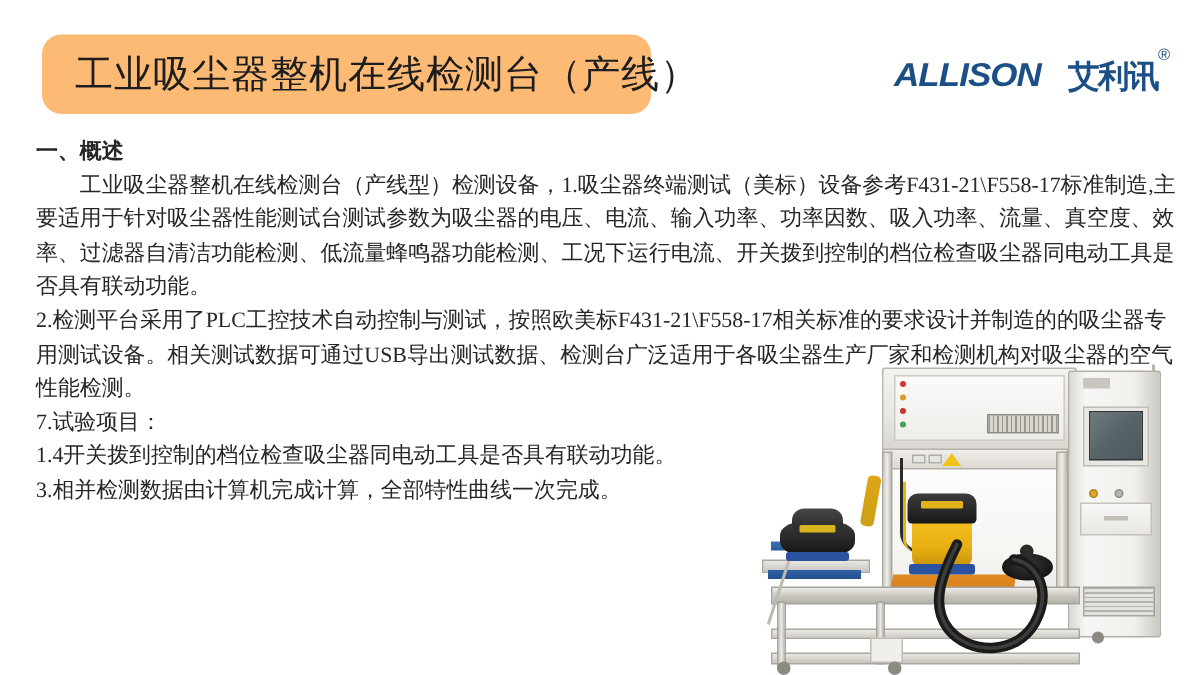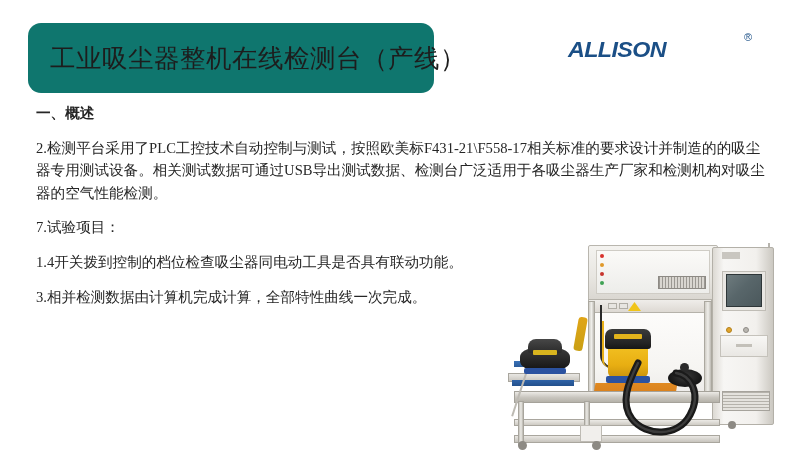--- a/index.html
+++ b/index.html
@@ -12,37 +12,37 @@
   .slide {
     position: relative;
     width: 800px; height: 450px;
     background: #ffffff;
   }
 
   
   .title-badge {
     position: absolute;
     left: 28px; top: 23px;
-    width: 406px; height: 70px;
-    background: #0f766e;
+    width: 406px; height: 53px;
+    background: #fdba74;
     border-radius: 13px;
     display: flex; align-items: center;
     padding-left: 22px;
   }
   .title-badge .title-text {
     font-family: "Liberation Serif", "DejaVu Serif", serif;
     font-size: 25.5px;
     letter-spacing: 0.5px;
     color: #1d1d1d;
     white-space: nowrap;
   }
 
   .logo-wrap {
     position: absolute;
-    left: 568px; top: 37px;
+    left: 596px; top: 37px;
     width: 190px; height: 36px;
   }
   .logo-main {
     position: absolute; left: 0; top: 0;
     font-family: "Liberation Sans", sans-serif;
     font-size: 22px;
     font-weight: bold;
     font-style: italic;
     letter-spacing: -0.6px;
     color: #1b4f86;
@@ -69,21 +69,21 @@
   
   .body-text {
     position: absolute;
     left: 24px; top: 90px;
     width: 760px;
     font-family: "Liberation Serif", "DejaVu Serif", serif;
     font-size: 14.6px;
     line-height: 22.6px;
     color: #262626;
   }
-  .body-text p { margin: 12px; white-space: pre-wrap; }
+  .body-text p { margin: 0; white-space: pre-wrap; }
   .body-text p.indent { text-indent: 2em; }
   .heading { font-weight: bold; }
   .narrow { width: 520px; }
 
   
   .photo {
     position: absolute;
     left: 500px; top: 243px;
     width: 300px; height: 207px;
     overflow: hidden;
@@ -300,25 +300,27 @@
 <body>
 
 <div class="slide">
 
   <div class="title-badge">
     <span class="title-text">工业吸尘器整机在线检测台（产线）</span>
   </div>
 
   <div class="logo-wrap">
     <span class="logo-main">ALLISON</span>
+    <span class="logo-cn">艾利讯</span>
     <span class="logo-reg">®</span>
   </div>
 
   <div class="body-text">
     <p class="heading">一、概述</p>
+    <p class="indent">工业吸尘器整机在线检测台（产线型）检测设备，1.吸尘器终端测试（美标）设备参考F431-21\F558-17标准制造,主要适用于针对吸尘器性能测试台测试参数为吸尘器的电压、电流、输入功率、功率因数、吸入功率、流量、真空度、效率、过滤器自清洁功能检测、低流量蜂鸣器功能检测、工况下运行电流、开关拨到控制的档位检查吸尘器同电动工具是否具有联动功能。</p>
     <p>2.检测平台采用了PLC工控技术自动控制与测试，按照欧美标F431-21\F558-17相关标准的要求设计并制造的的吸尘器专用测试设备。相关测试数据可通过USB导出测试数据、检测台广泛适用于各吸尘器生产厂家和检测机构对吸尘器的空气性能检测。</p>
     <p class="narrow">7.试验项目：</p>
     <p class="narrow">1.4开关拨到控制的档位检查吸尘器同电动工具是否具有联动功能。</p>
     <p class="narrow">3.相并检测数据由计算机完成计算，全部特性曲线一次完成。</p>
 
   </div>
 
   <div class="photo">
 
     <div class="p hood-back"></div>

